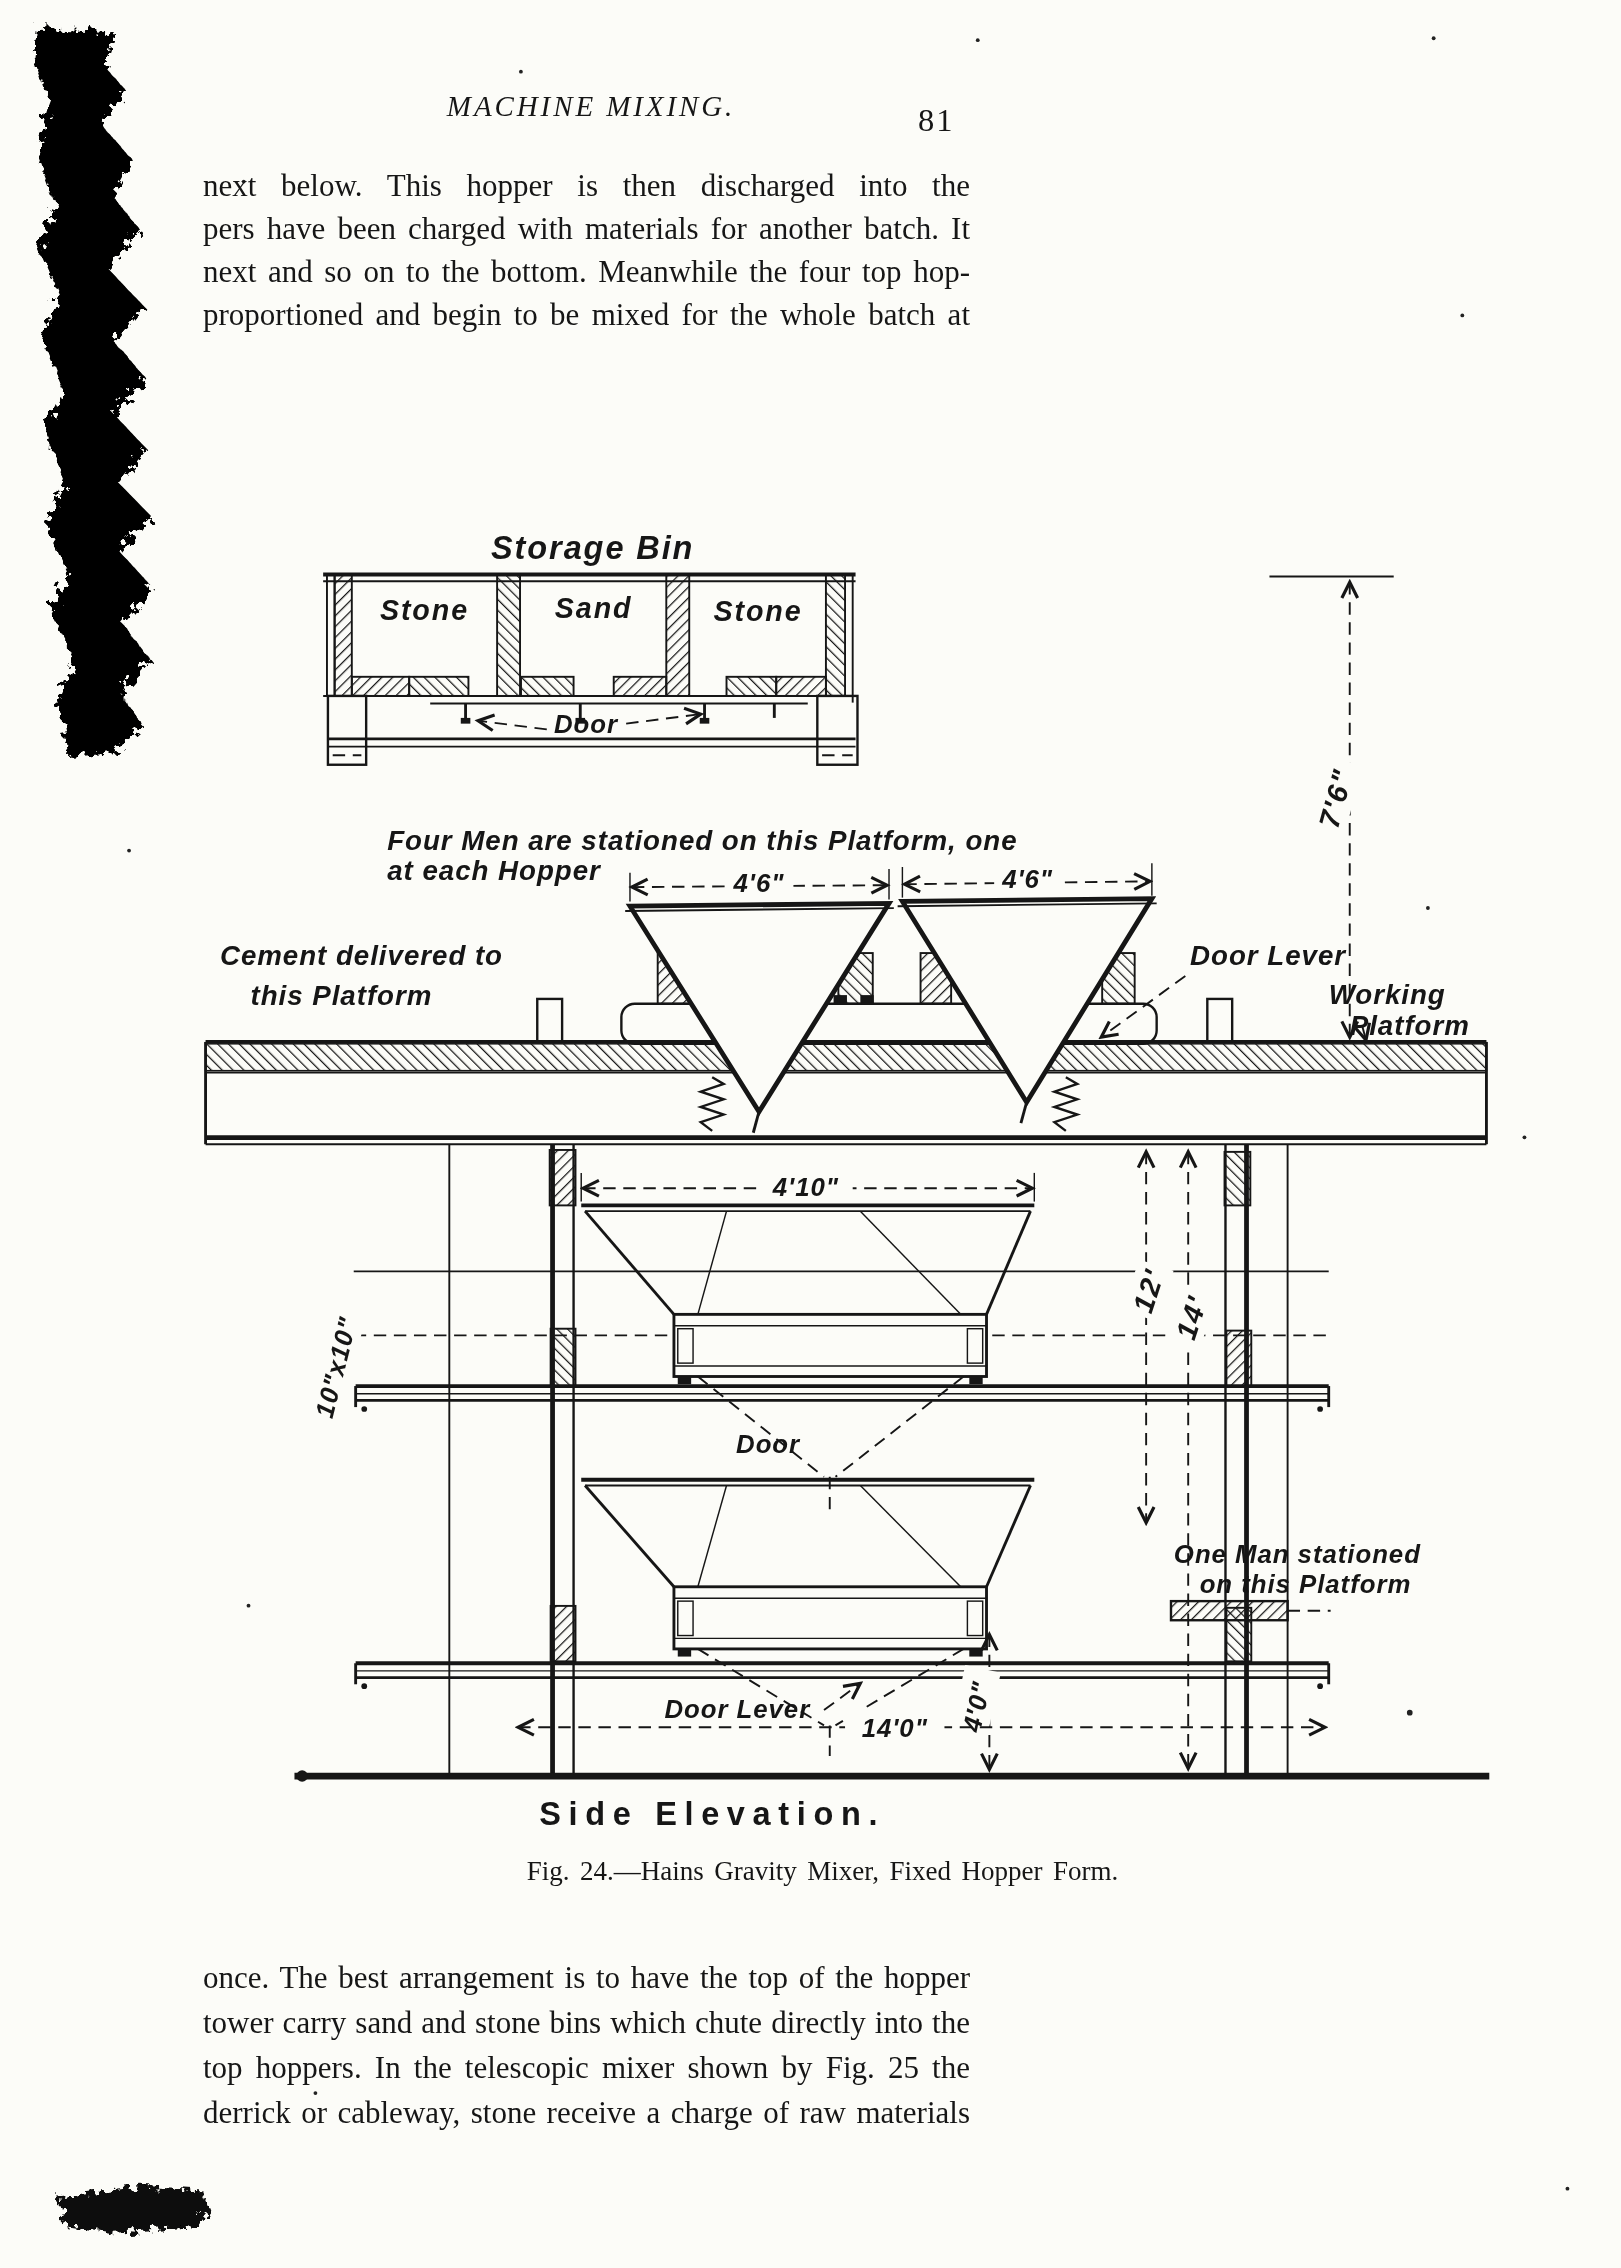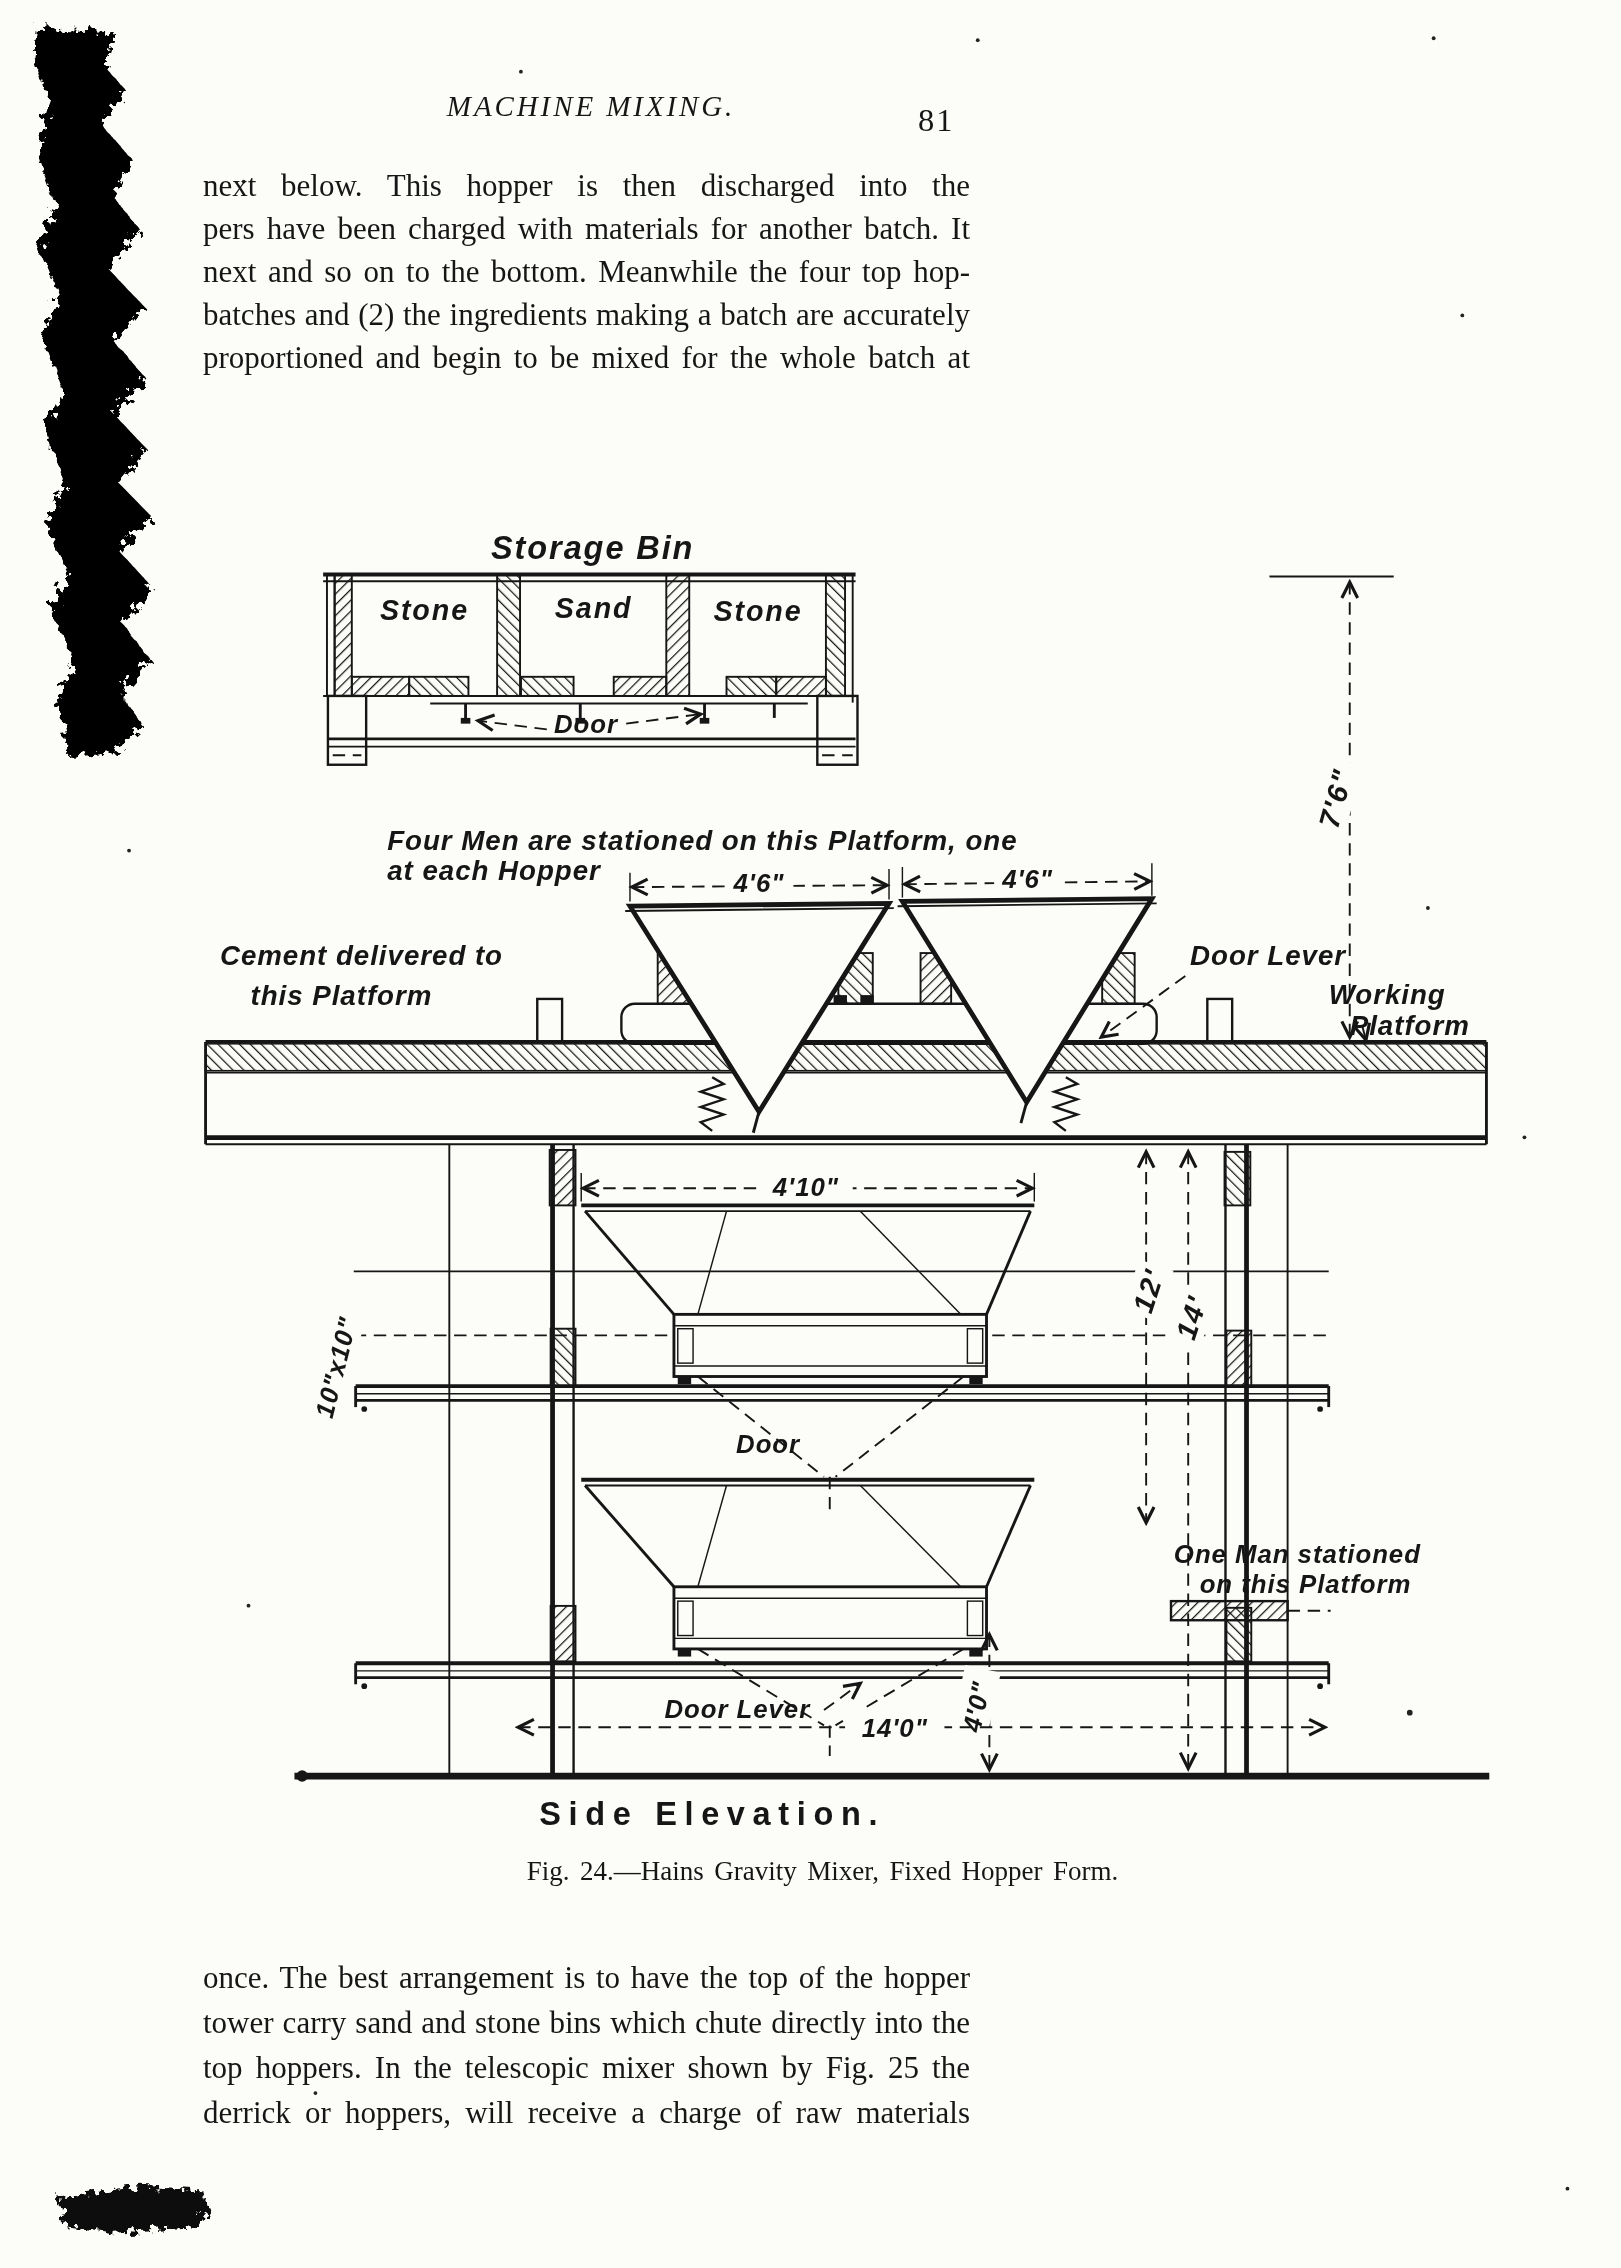--- a/index.html
+++ b/index.html
@@ -64,21 +64,20 @@
     </g>
   </svg>
 
   <div class="abs running-title">MACHINE MIXING.</div>
   <div class="abs page-number">81</div>
 
   <div class="abs para para-top">
     <div class="jl">next below. This hopper is then discharged into the</div>
     <div class="jl">pers have been charged with materials for another batch. It</div>
     <div class="jl">next and so on to the bottom. Meanwhile the four top hop-</div>
-    <div class="jl">batches and (2) the ingredients making a batch are accurately</div>
     <div class="jl">proportioned and begin to be mixed for the whole batch at</div>
   </div>
 
   <svg class="abs fig" width="1310" height="1386" viewBox="0 0 1370 1450">
     <defs>
       <pattern id="h1" patternUnits="userSpaceOnUse" width="8" height="8" patternTransform="rotate(45)">
         <line x1="0" y1="0" x2="0" y2="8" stroke="#161616" stroke-width="2.6"></line>
       </pattern>
       <pattern id="h2" patternUnits="userSpaceOnUse" width="8" height="8" patternTransform="rotate(-45)">
         <line x1="0" y1="0" x2="0" y2="8" stroke="#161616" stroke-width="2.6"></line>
@@ -302,17 +301,17 @@
     <circle cx="116" cy="1313" r="6" fill="#161616"></circle>
     <text class="plain" x="545" y="1364" text-anchor="middle">Side Elevation.</text>
   </svg>
 
   <div class="abs fig-caption">Fig. 24.—Hains Gravity Mixer, Fixed Hopper Form.</div>
 
   <div class="abs para para-bottom">
     <div class="jl">once. The best arrangement is to have the top of the hopper</div>
     <div class="jl">tower carry sand and stone bins which chute directly into the</div>
     <div class="jl">top hoppers. In the telescopic mixer shown by Fig. 25 the</div>
-    <div class="jl">derrick or hoppers, will receive a charge of raw materials</div>
+    <div class="jl">derrick or cableway, stone receive a charge of raw materials</div>
   </div>
 
 </div>
 
 
 </body></html>

